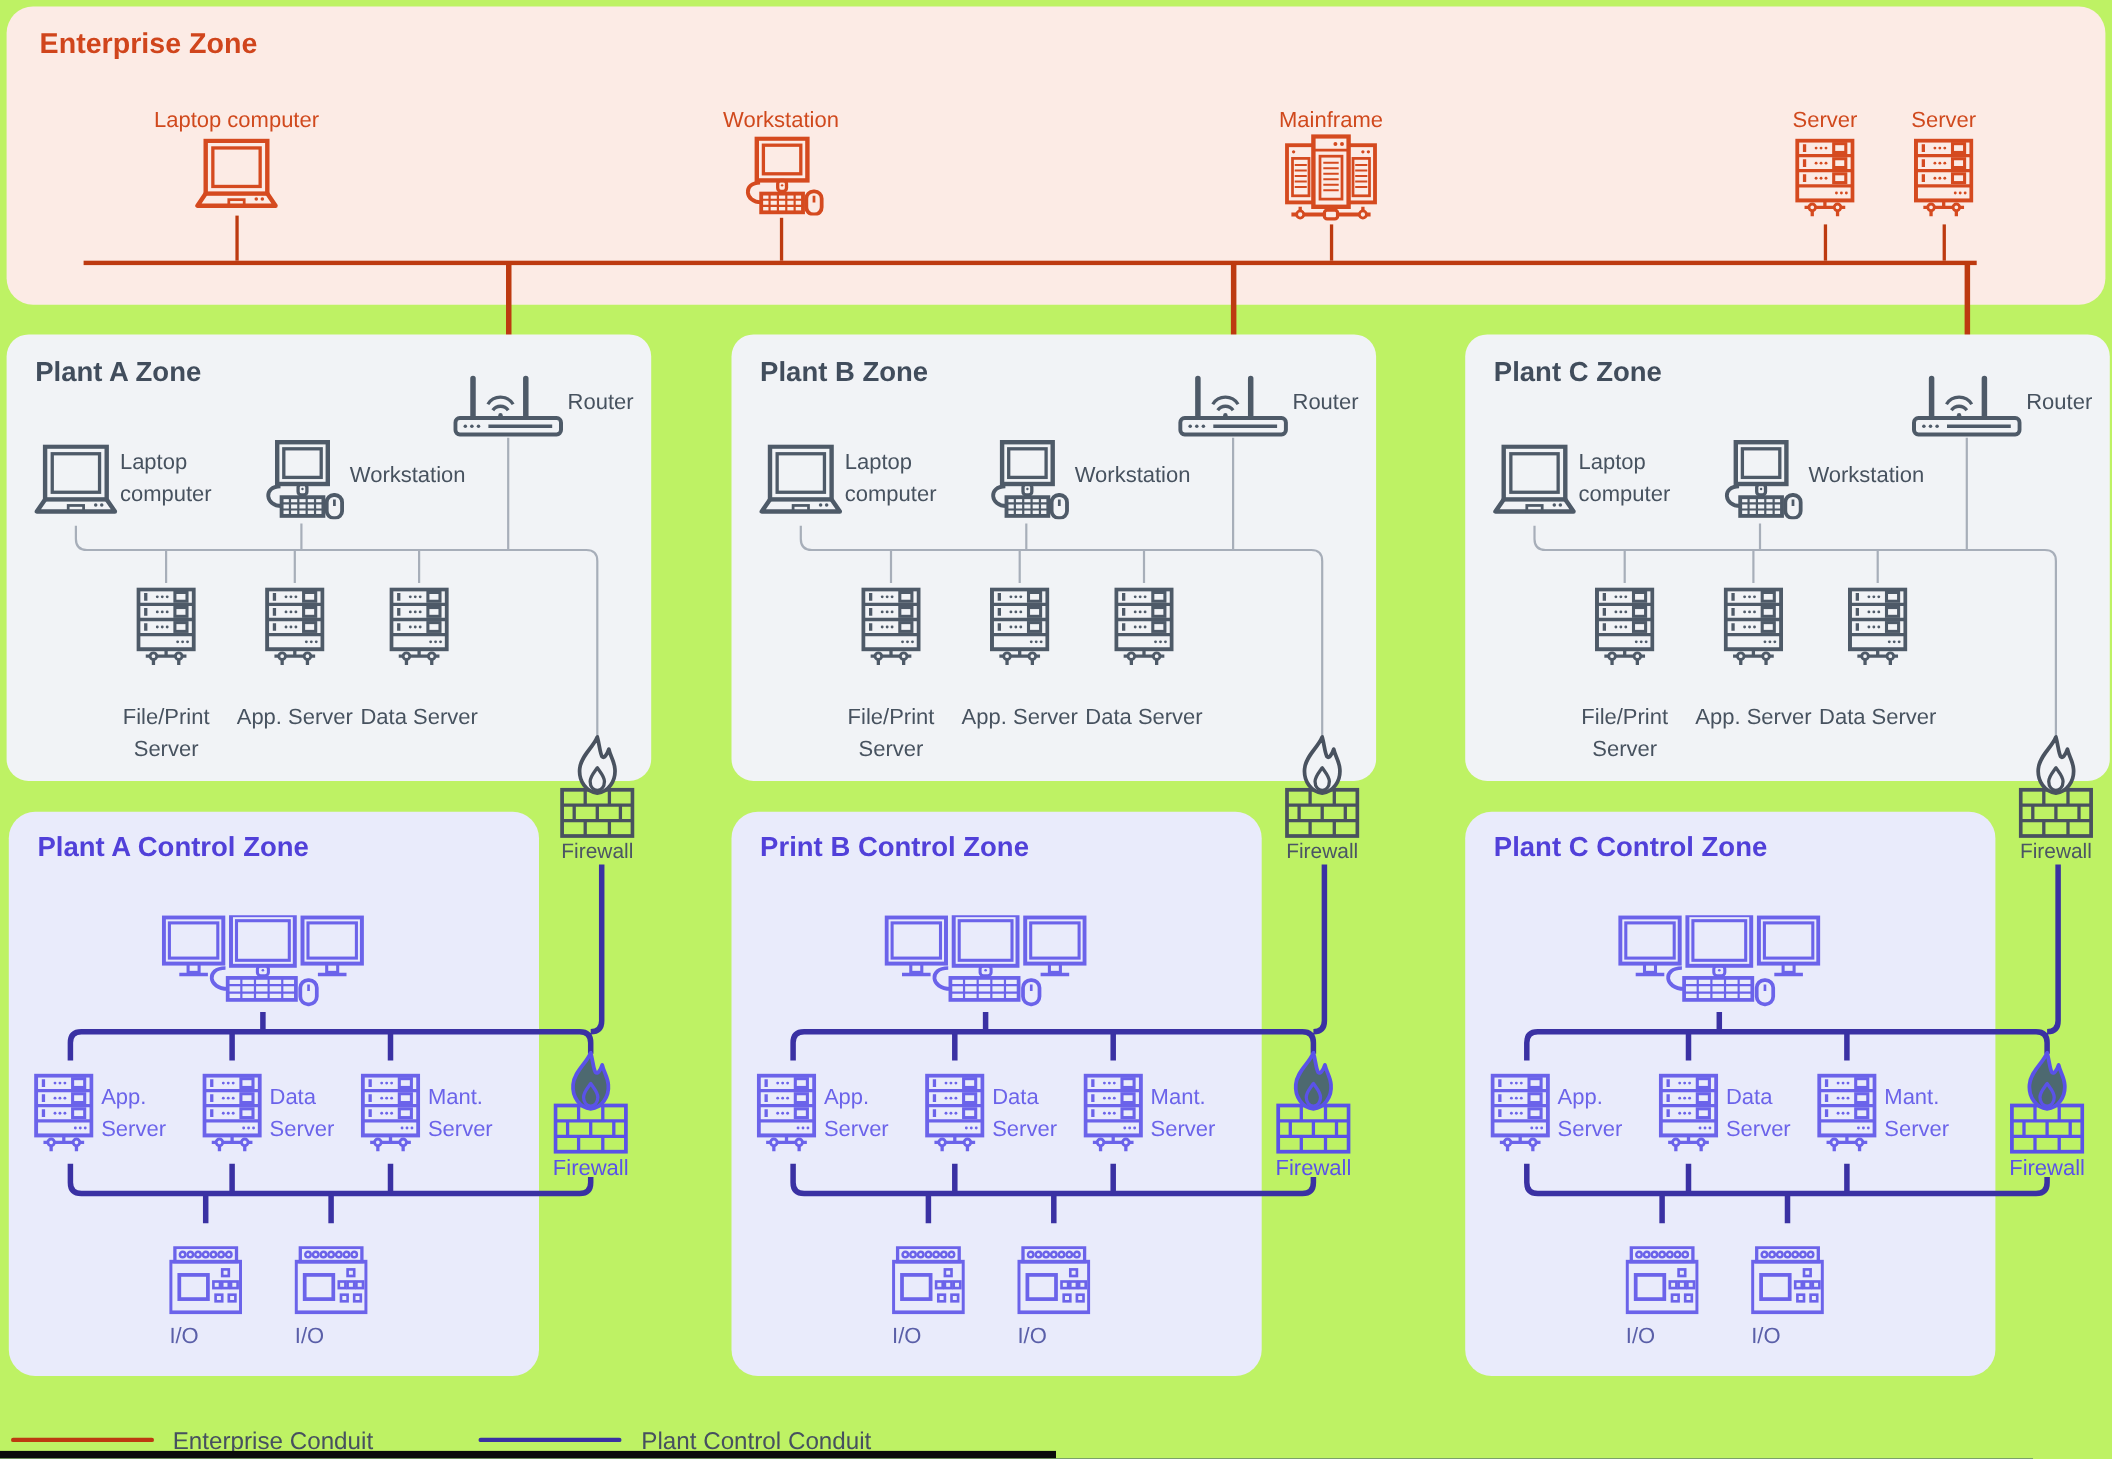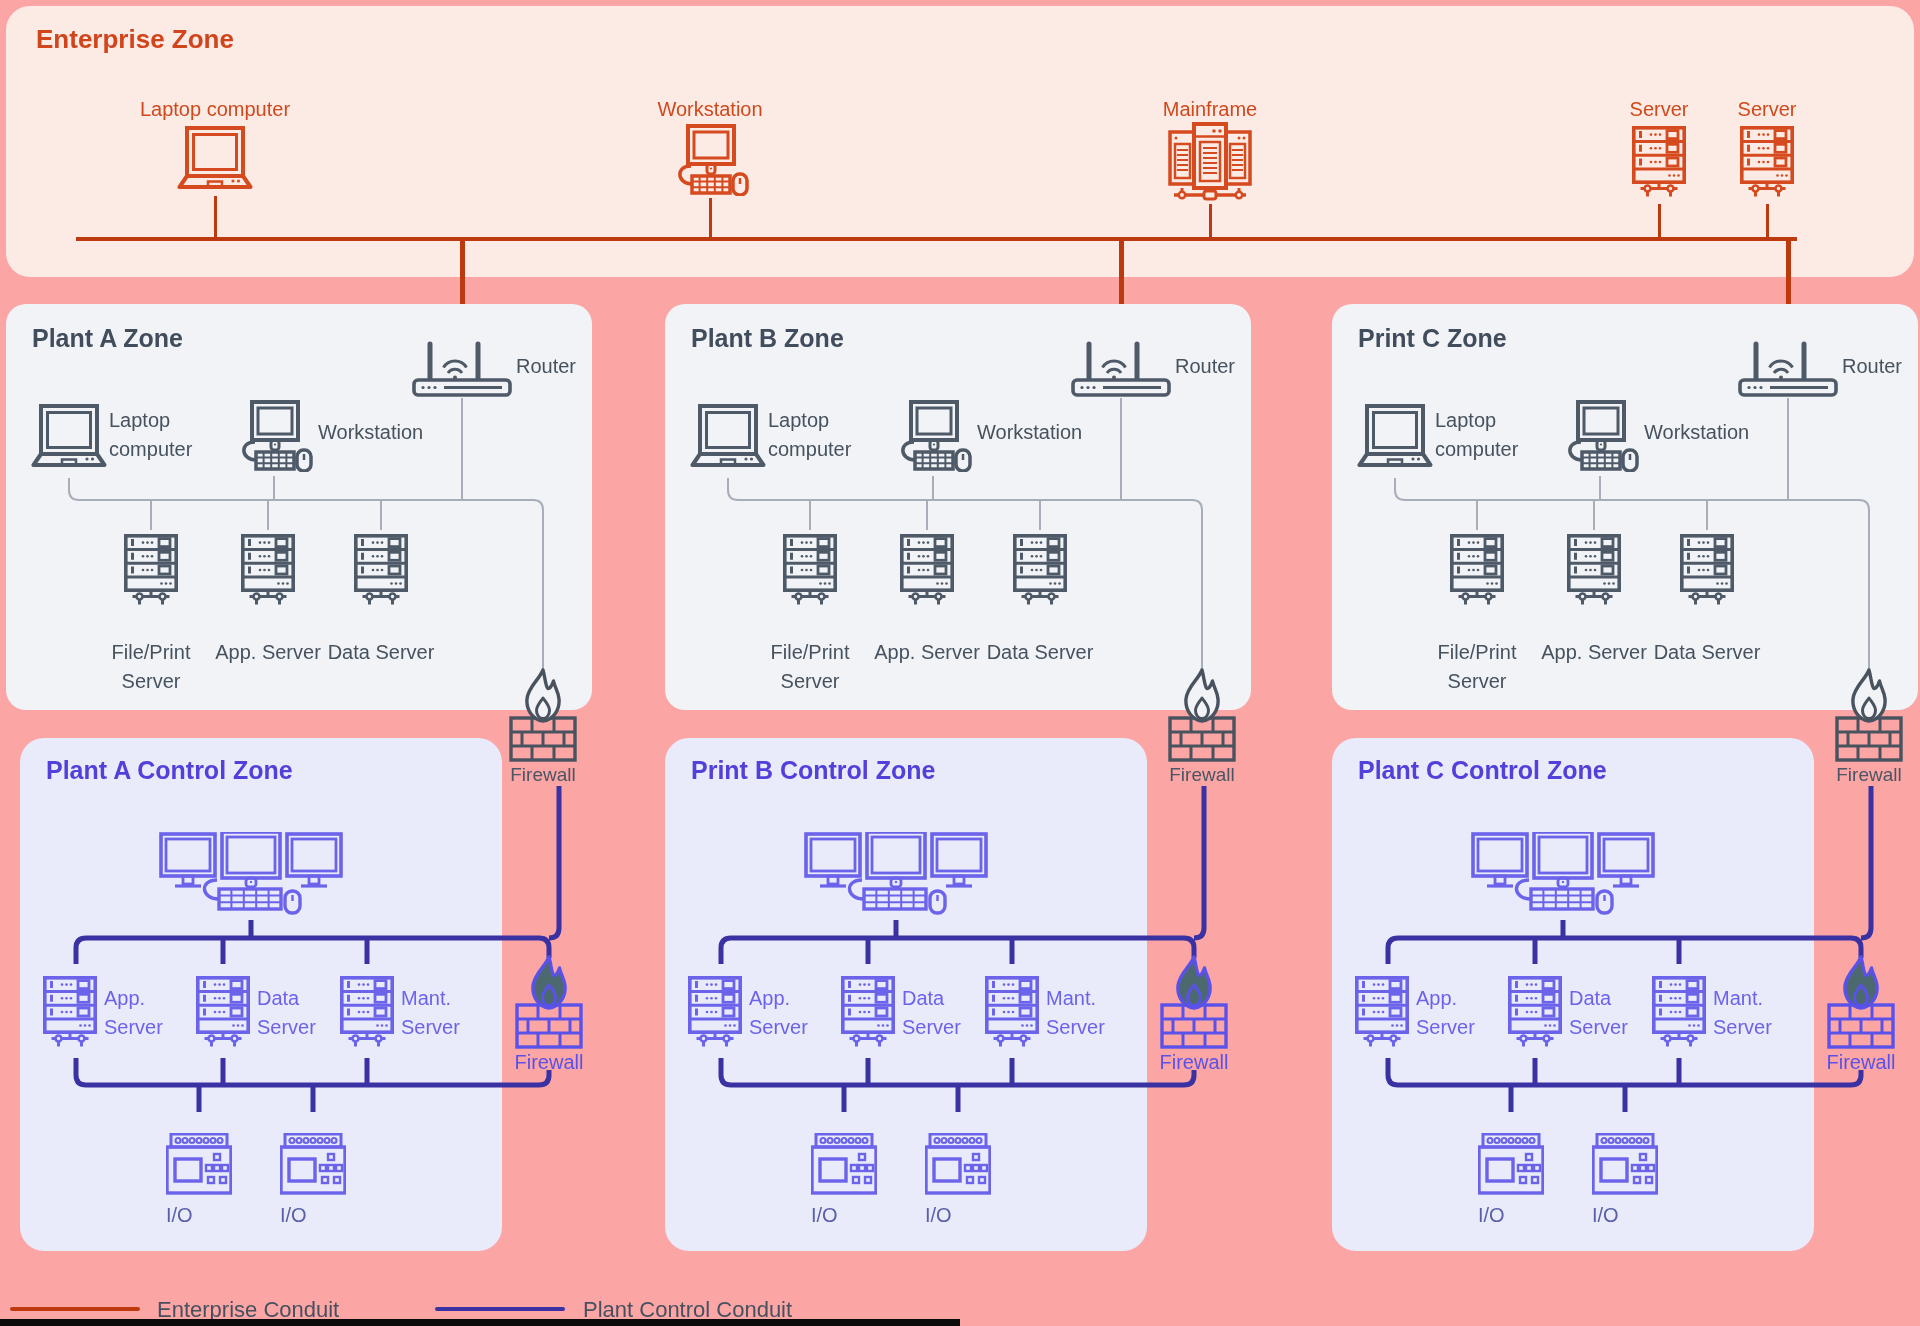--- a/index.html
+++ b/index.html
@@ -1,32 +1,32 @@
 <!DOCTYPE html>
 <html><head>
 <meta charset="utf-8">
 <style>
   html,body{margin:0;padding:0;background:#4d6970;}
-  .canvas{position:relative;width:1920px;height:1326px;background:#fca5a5;overflow:hidden;
+  .canvas{position:relative;width:1920px;height:1326px;background:#bef264;overflow:hidden;
           font-family:"Liberation Sans",sans-serif;}
   .panel{position:absolute;box-sizing:border-box;}
   .abs{position:absolute;}
   svg.icon{display:block;overflow:visible;}
   svg.icon *{vector-effect:none;}
   
   .zone-enterprise{left:6px;top:6px;width:1908px;height:271px;background:#fcebe5;border-radius:24px;}
   .ent-title{left:30px;top:18px;font-size:26px;font-weight:bold;color:#d0451c;}
   .ent-dev-label{top:92px;transform:translateX(-50%);font-size:20px;color:#d0491d;white-space:nowrap;}
   .ent-line{position:absolute;background:#bd3a10;}
   .pz{top:304px;width:586px;height:406px;background:#f1f3f6;border-radius:20px;}
   .pz-a{left:6px;} .pz-b{left:665px;} .pz-c{left:1332px;}
   .pz-title{left:26px;top:20px;font-size:25px;font-weight:bold;color:#414d5c;}
   .pz-label{font-size:20px;color:#47525f;line-height:29px;}
   .cz{top:738px;width:482px;height:513px;background:#e9ebfb;border-radius:24px;}
-  .cz-a{left:20px;} .cz-b{left:665px;} .cz-c{left:1332px;}
+  .cz-a{left:8px;} .cz-b{left:665px;} .cz-c{left:1332px;}
   .cz-title{left:26px;top:18px;font-size:25px;font-weight:bold;color:#5140d9;}
   .cz-label{font-size:20px;color:#6b63ea;line-height:29px;}
   
   .zone-enterprise svg.icon{color:#d54a1f;--icon-bg:#fcebe5;}
   .pz svg.icon{color:#4e5a68;--icon-bg:#f1f3f6;}
   .cz svg.icon{color:#6b63ea;--icon-bg:#e9ebfb;}
   .fw{position:absolute;width:80px;text-align:center;}
   .fw svg.icon{margin:0 auto;}
   .fw-gray svg.icon{color:#49525f;--flame-fill:#f1f3f6;--icon-bg:transparent;}
   .fw-gray .fw-label{font-size:19px;font-weight:500;color:#4b5564;margin-top:2px;}
@@ -298,21 +298,21 @@
           <use href="#i-firewall"></use>
         </svg>
       <div class="fw-label">Firewall</div>
     </div>
   </div>
 
   <div class="panel pz pz-c">
     <svg class="abs" style="left:0;top:0" width="586" height="406">
       <path class="thin-lines" d="M63 174 V186 Q63 196 73 196 H527 Q537 196 537 206 V371 M268 172 V196 M456 94 V196 M145 196 V226 M262 196 V226 M375 196 V226"></path>
     </svg>
-    <div class="abs pz-title">Print C Zone</div>
+    <div class="abs pz-title">Plant C Zone</div>
     <svg class="icon abs" style="left:406px;top:36px" width="100" height="58">
         <use href="#i-router"></use>
       </svg>
     <div class="abs pz-label" style="left:510px;top:48px">Router</div>
     <svg class="icon abs" style="left:25px;top:100px" width="76" height="66">
         <use href="#i-laptop"></use>
       </svg>
     <div class="abs pz-label" style="left:103px;top:102px;width:100px">Laptop computer</div>
     <svg class="icon abs" style="left:229px;top:96px" width="78" height="72">
         <use href="#i-workstation"></use>

